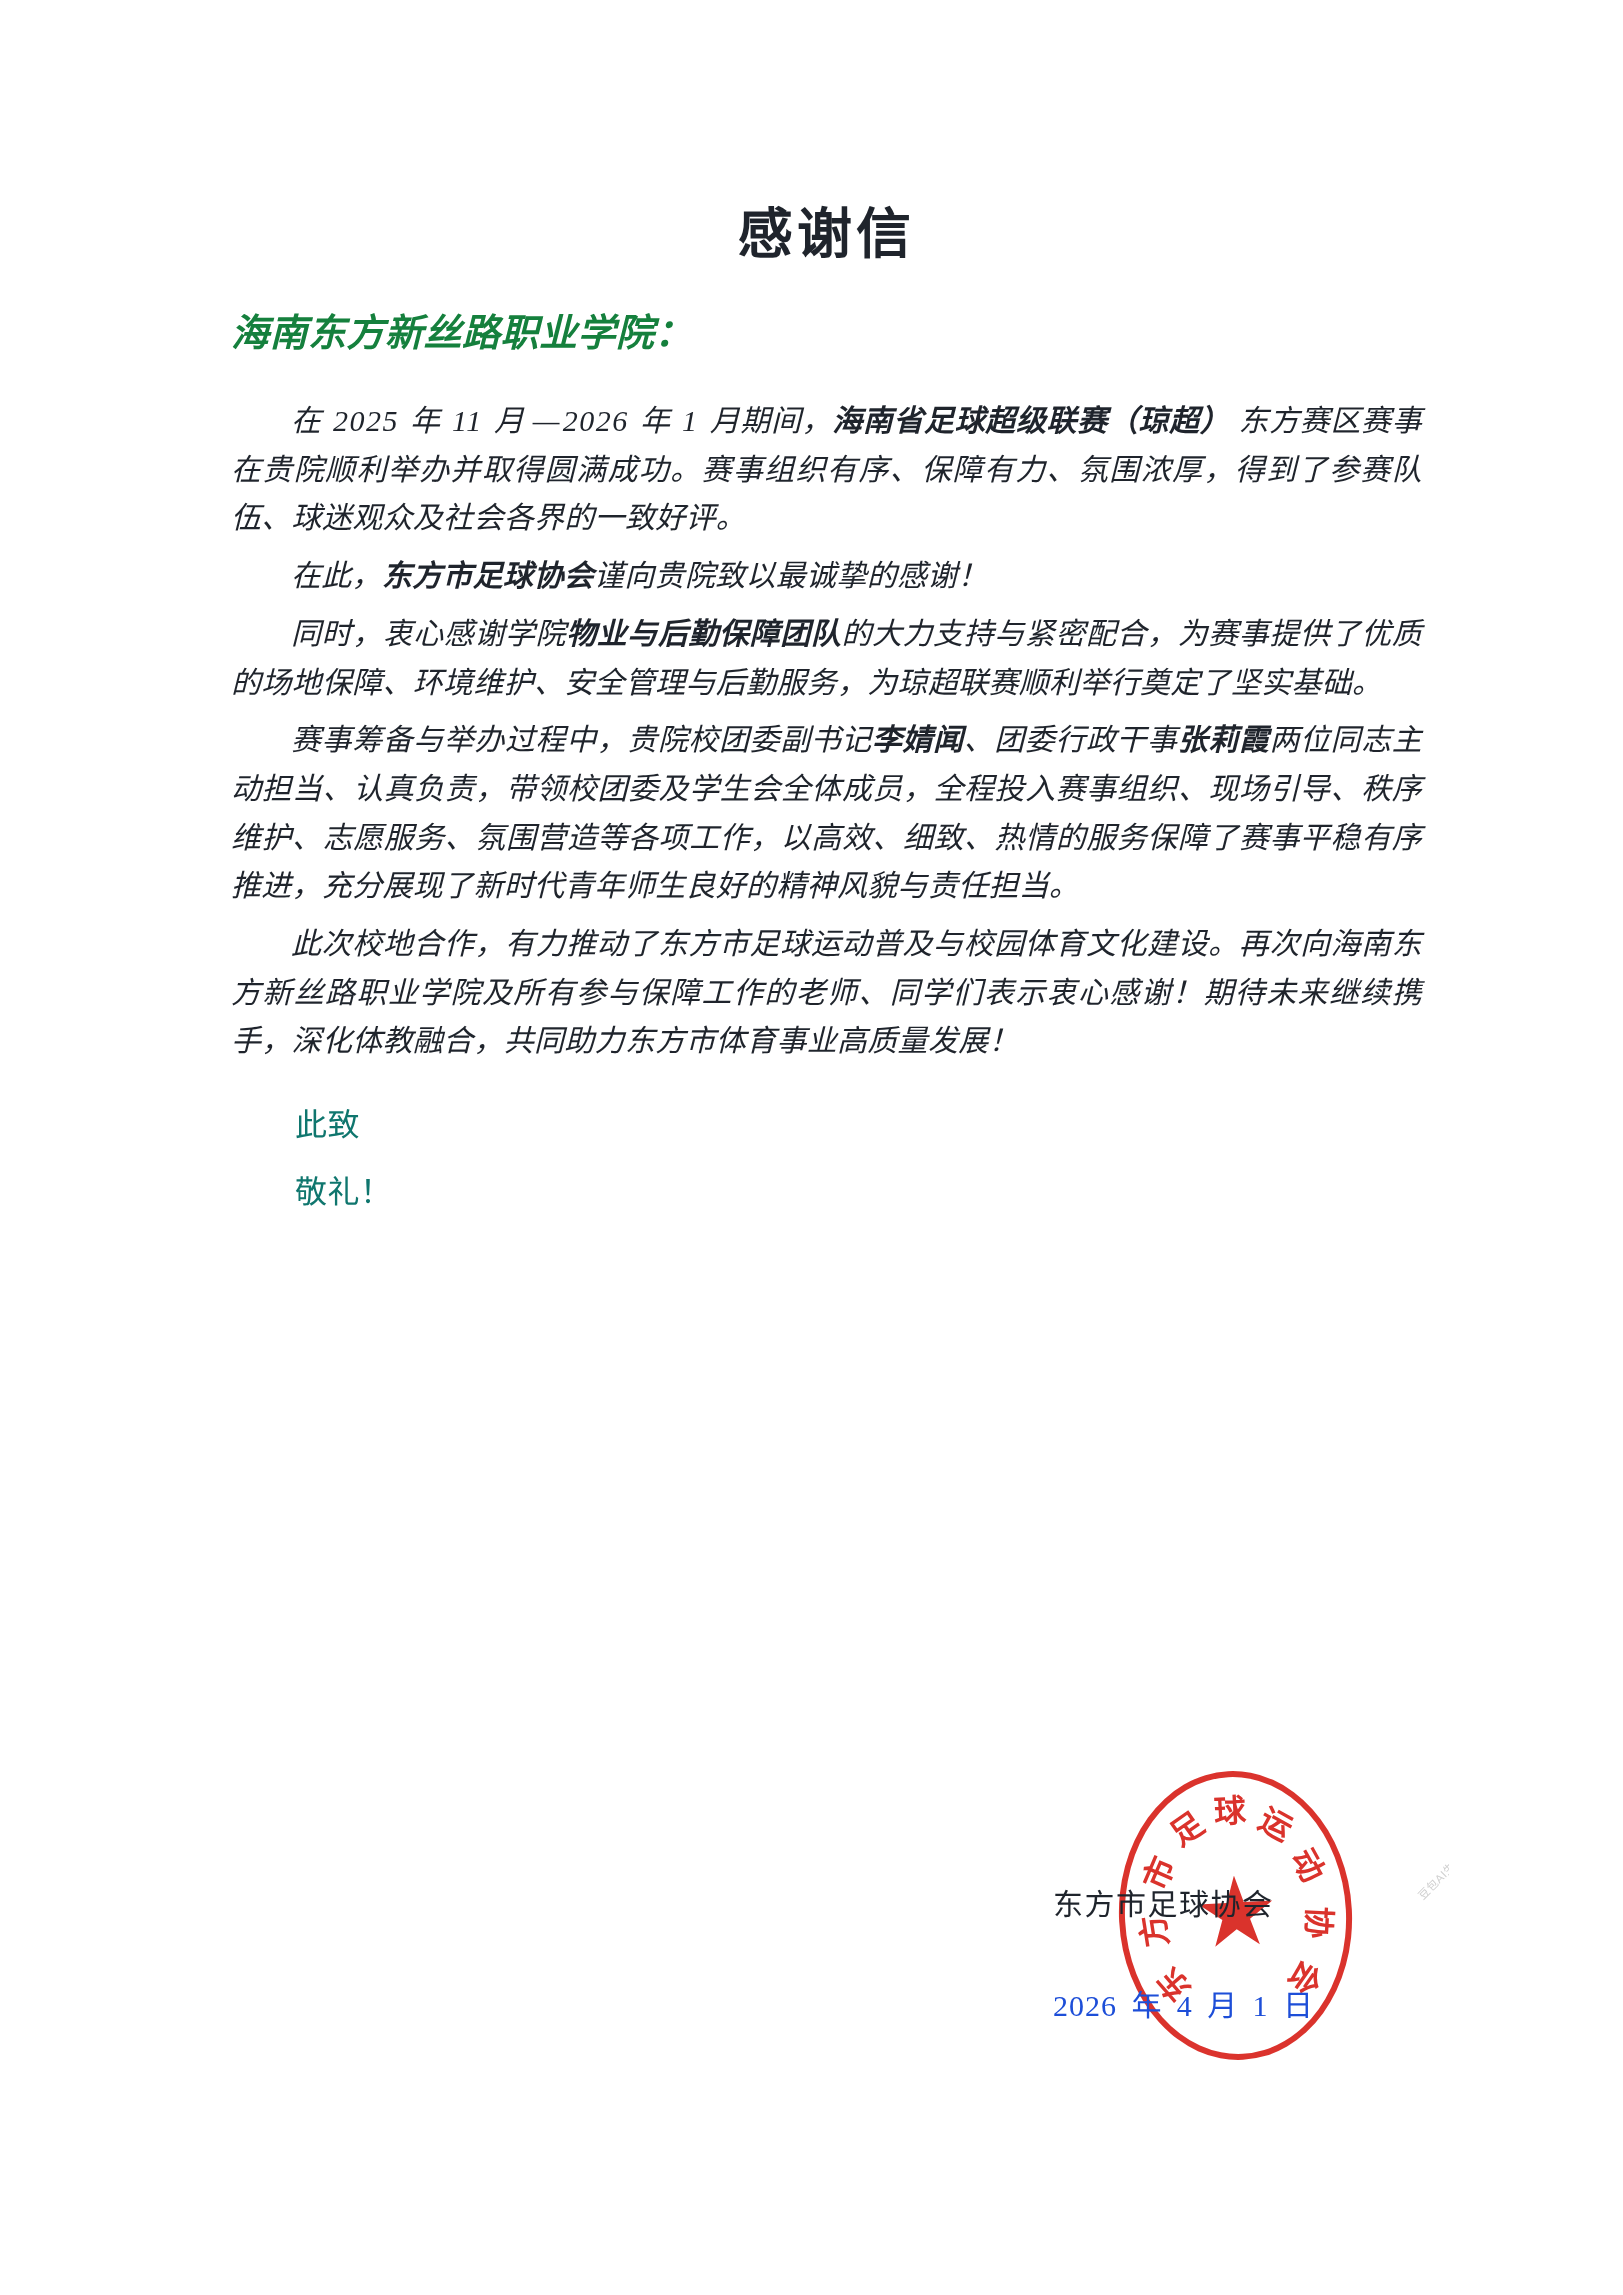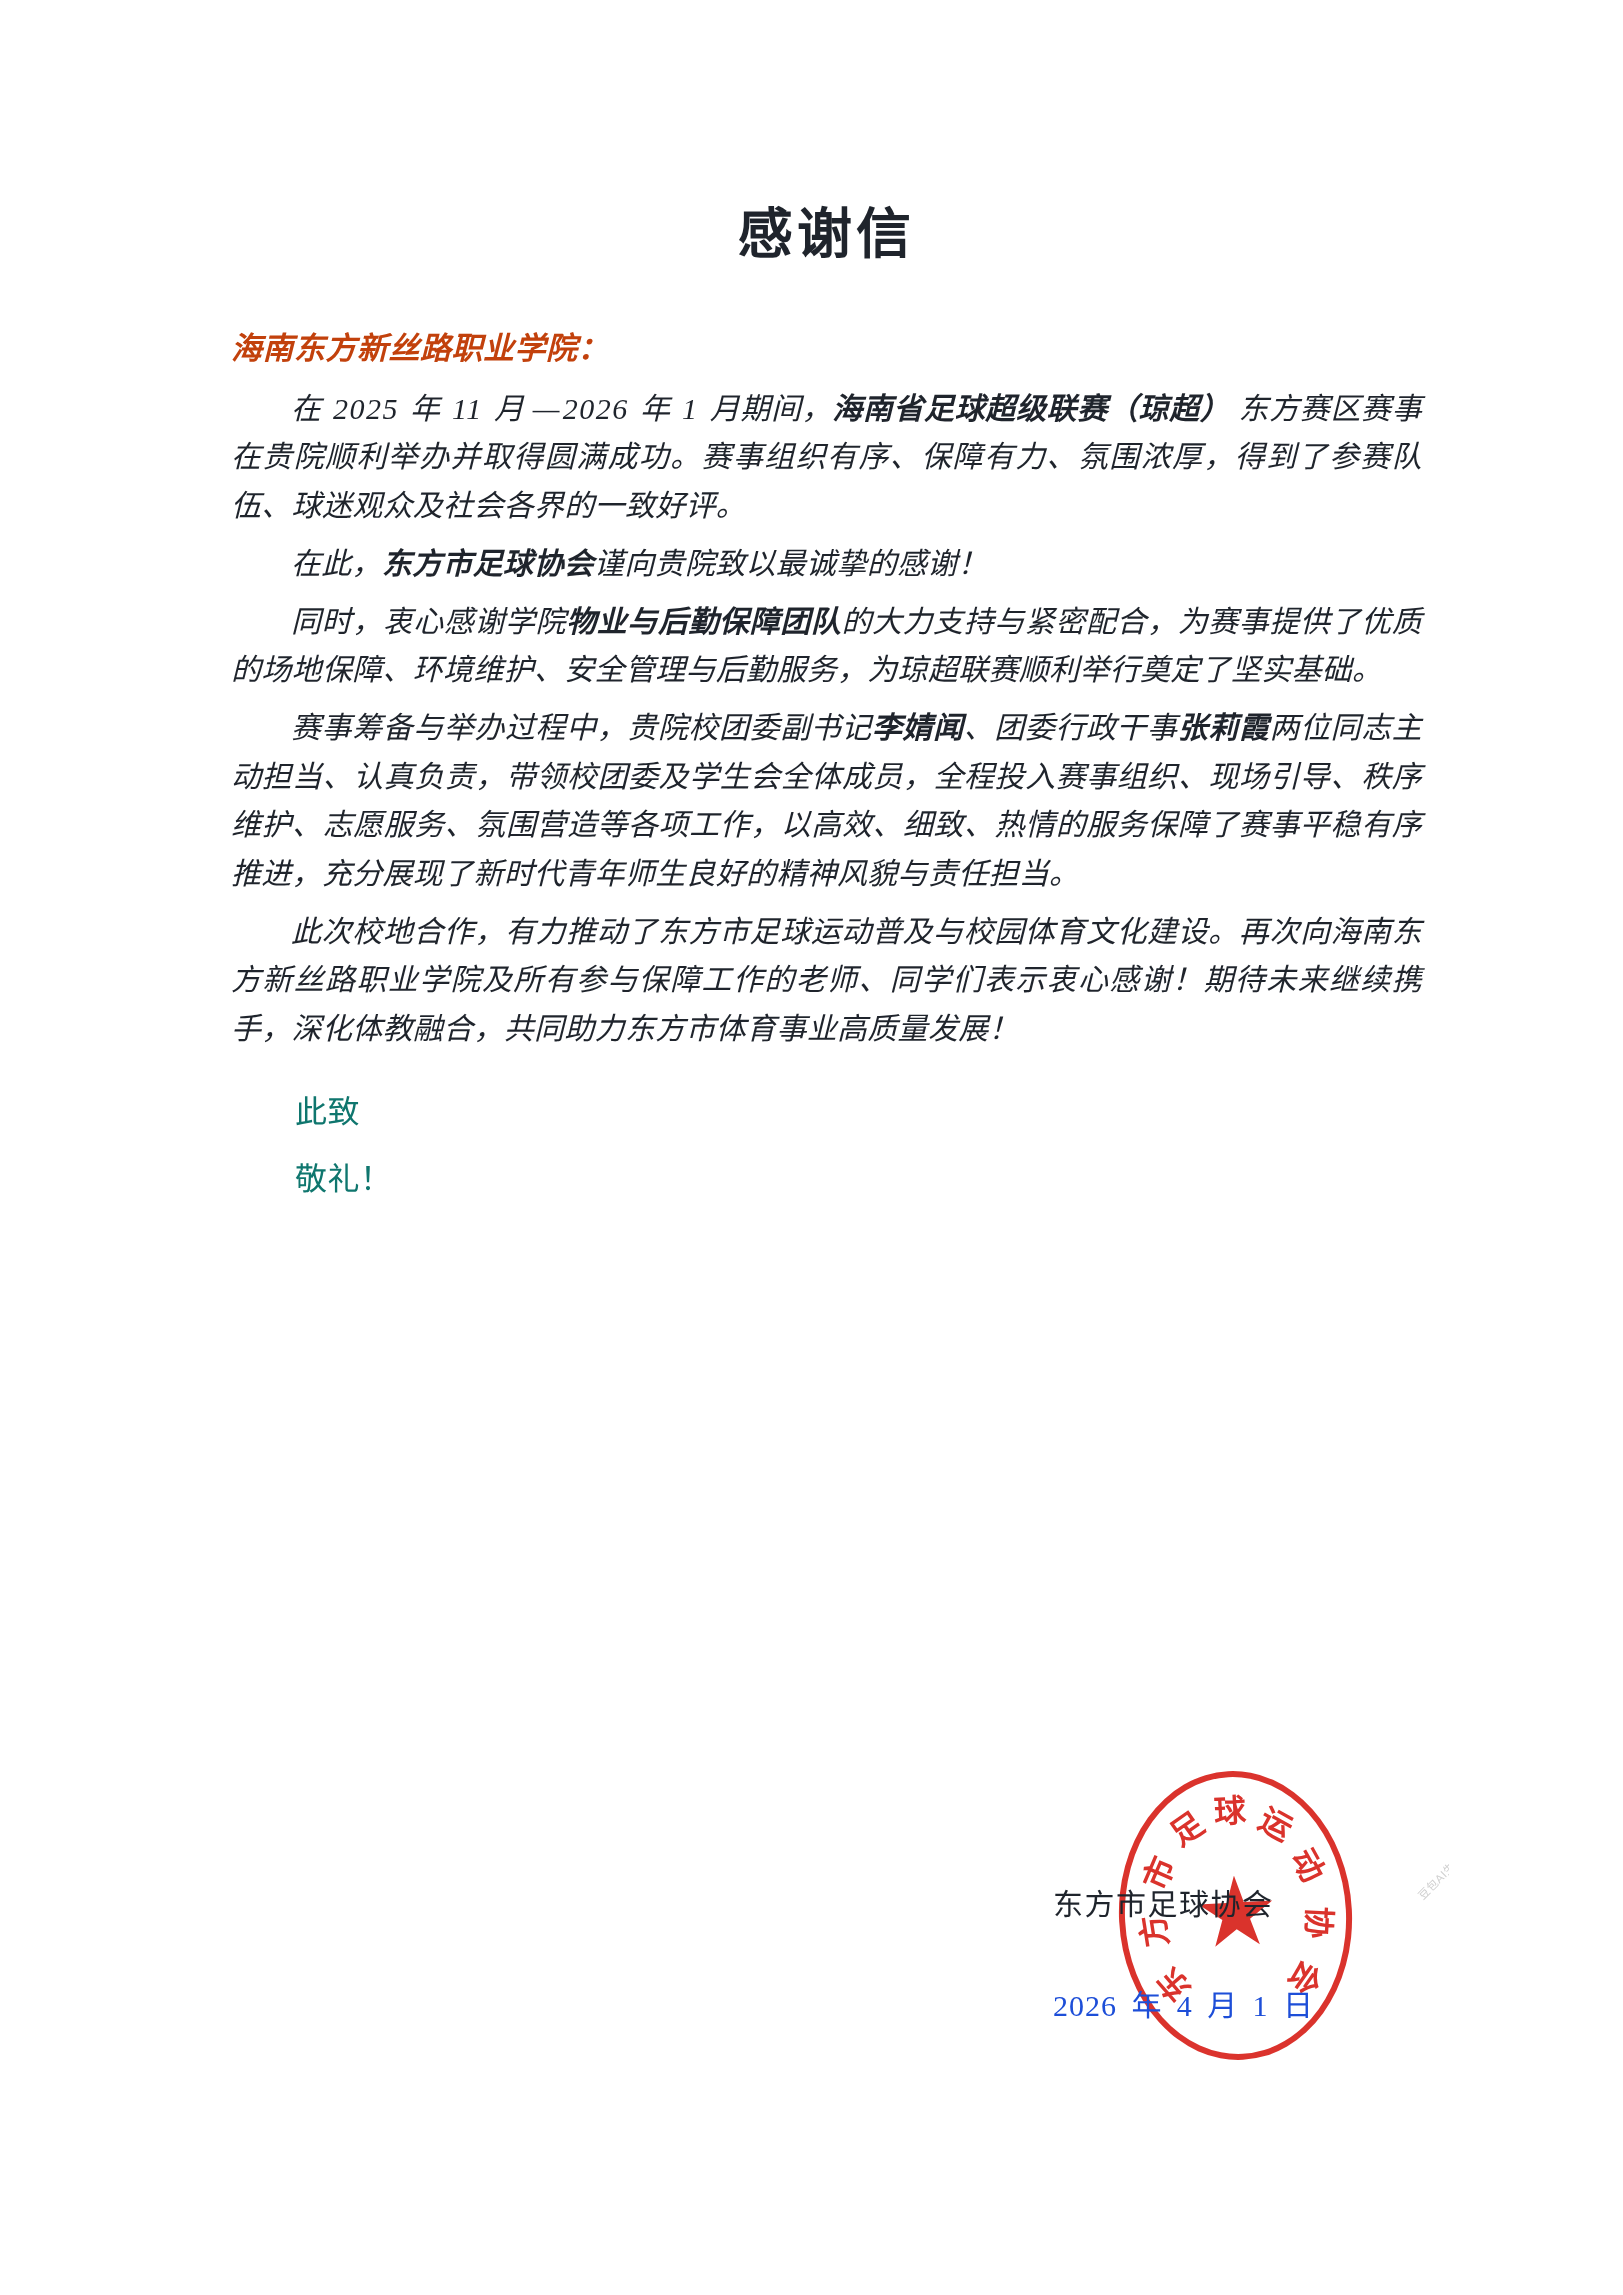--- a/index.html
+++ b/index.html
@@ -34,33 +34,33 @@
     letter-spacing: 4.1px;
     color: #1f242c;
     margin-top: 202px;
     margin-bottom: 0;
     line-height: 1.2;
     font-family: "Liberation Serif", "DejaVu Serif", serif;
   }
 
   
   .salutation {
-    margin-top: 60px;
-    font-size: 31px;
+    margin-top: 40px;
+    font-size: 38px;
     font-weight: bold;
     font-style: italic;
     letter-spacing: 0.5px;
-    color: #c2410c;
+    color: #15803d;
     line-height: 1.35;
     font-family: "Liberation Serif", "DejaVu Serif", serif;
   }
 
   
   .body-block {
-    margin-top: 15px;
+    margin-top: 38px;
   }
 
   p.para {
     font-size: 30px;
     font-style: italic;
     line-height: 1.62;
     margin: 0 0 9.2px 0;
     text-indent: 2em;
     text-align: justify;
     text-justify: inter-ideograph;

